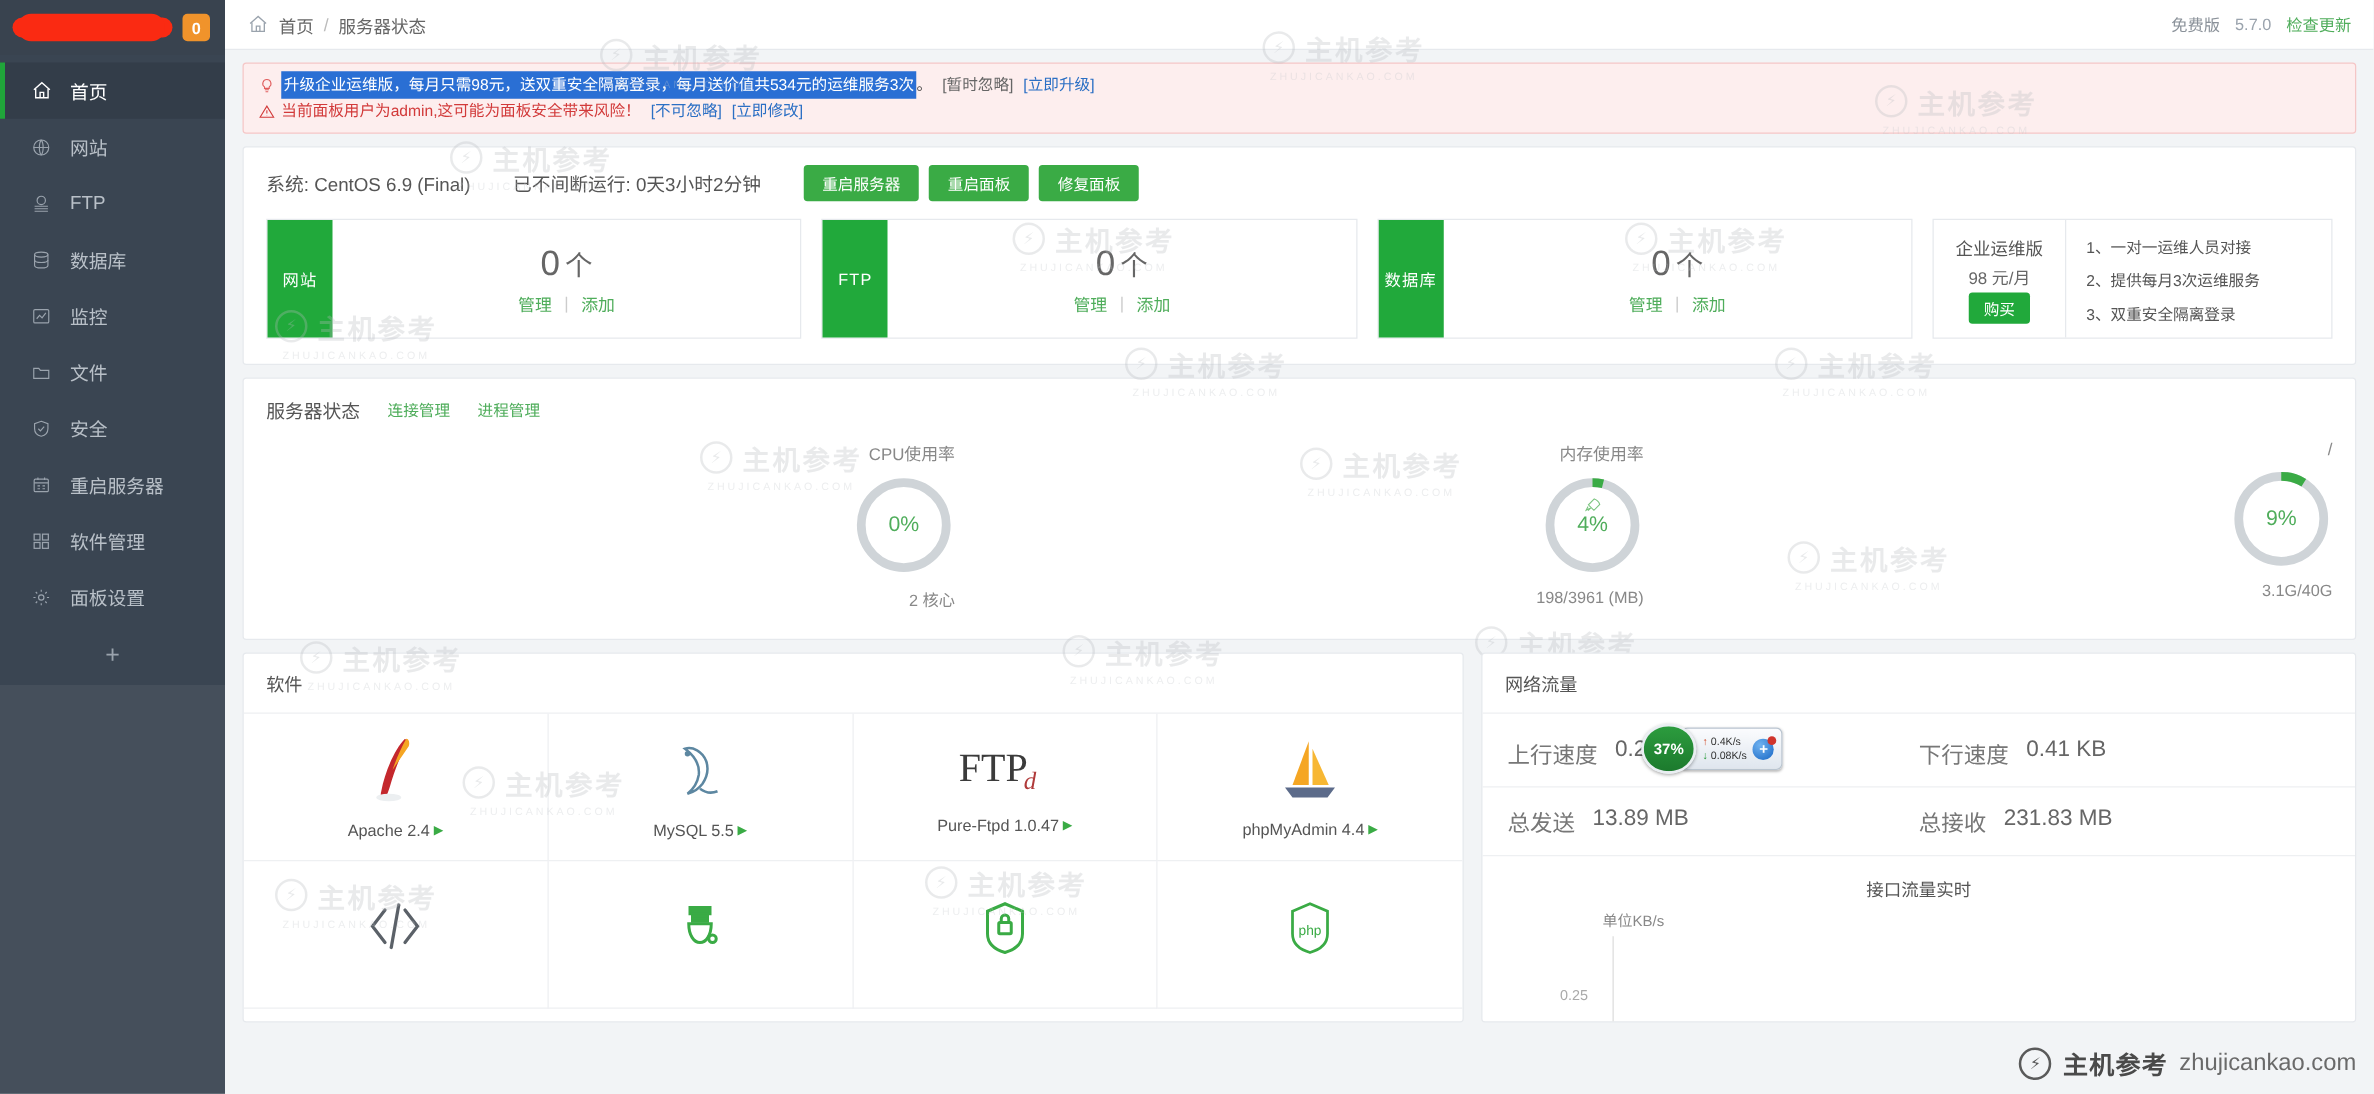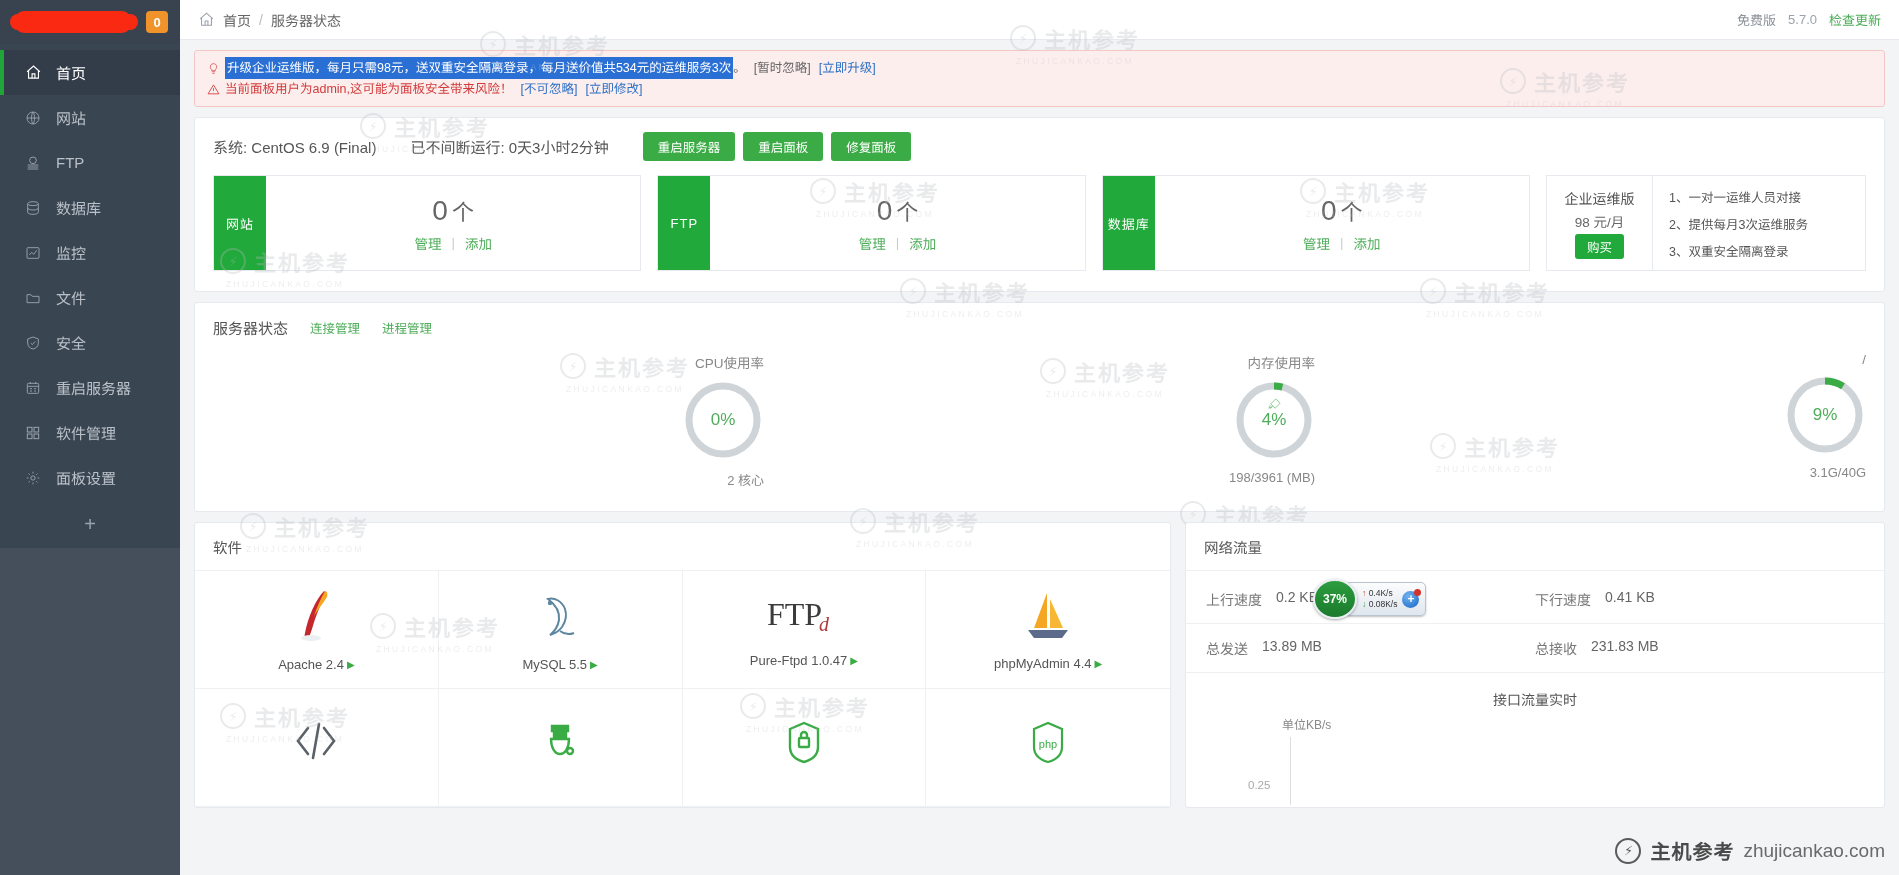--- a/index.html
+++ b/index.html
@@ -170,21 +170,21 @@
     display:flex; flex-direction:column; align-items:center; justify-content:center; gap: 14px;
     cursor:pointer;
   }
   .soft-cell:nth-child(4n) { border-right:none; }
   .soft-name { font-size: 13px; color:#555; display:flex; align-items:center; gap:3px; }
   .soft-arrow { color:#3aab45; font-size: 10px; }
 
   .net-box { flex: 0 0 700px; position: relative; }
   .net-rows { padding: 4px 0 0 0; }
   .net-row {
-    display:flex; padding: 14px 20px; font-size: 14px; color:#666;
+    display:flex; padding: 14px 20px; font-size: 18px; color:#666;
     border-bottom: 1px solid #eef0f2;
   }
   .net-cellL, .net-cellR { width: 50%; display:flex; gap: 14px; }
   .net-k { color:#777; }
   .net-v { color:#666; }
   .net-chart-title { text-align:center; font-size: 14px; color:#555; padding: 16px 0 6px; }
   .chart-area { padding: 0 0 0 40px; position: relative; height: 90px; }
   .chart-unit { font-size: 12px; color:#888; margin-left: 56px; }
   .chart-axis { position:absolute; left: 104px; top: 22px; width:1px; height: 68px; background:#ddd; }
   .chart-tick { position:absolute; left: 62px; top: 64px; font-size: 11.5px; color:#aaa; }

